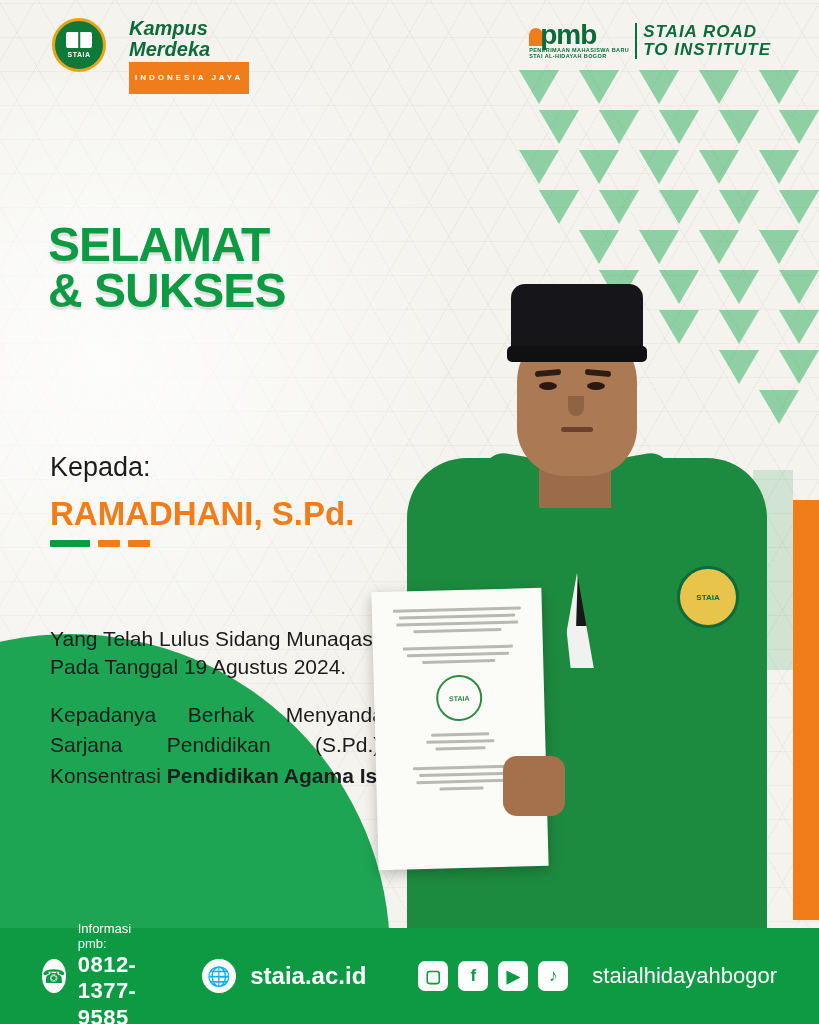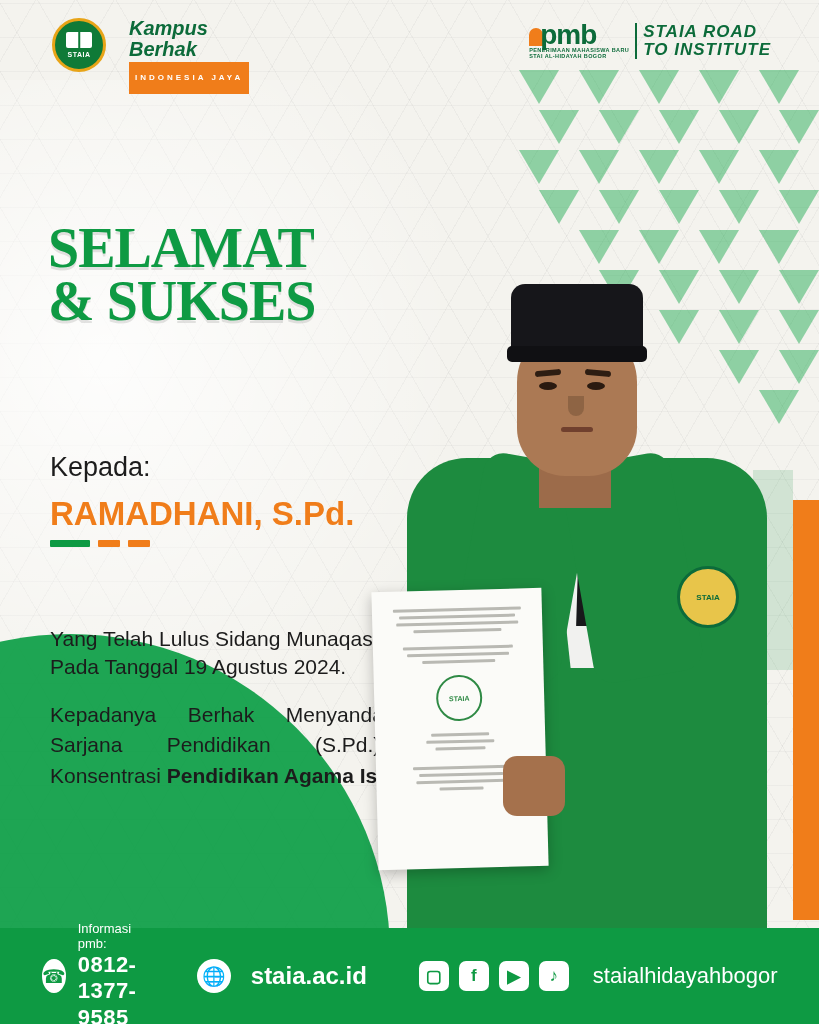--- a/index.html
+++ b/index.html
@@ -96,25 +96,24 @@
   .pmb-slogan div {
     font-size: 17px; font-weight: bold; font-style: italic; color: #0c6b3a;
     letter-spacing: 1px;
   }
 
   
   .headline {
     position: absolute; left: 48px; top: 222px;
     color: #0e9a43;
     font-weight: bold;
-    font-size: 56px;
+    font-size: 48px;
     line-height: .95;
     letter-spacing: -1px;
     text-shadow: 0 3px 0 rgba(0,0,0,0.10);
-    font-family: Liberation Serif, serif;
   }
   .headline .l2 { }
 
   .kepada {
     position: absolute; left: 50px; top: 452px;
     font-size: 27px; color: #1c1c1c;
   }
   .grad-name {
     position: absolute; left: 50px; top: 495px;
     font-size: 33px; font-weight: bold; color: #f07d1a;
@@ -329,21 +328,21 @@
 
   <div class="header">
 
     <div class="km-logo">
       <div class="km-seal">
         <span class="book"></span>
         <span class="seal-txt">STAIA</span>
       </div>
       <div class="km-word">
         <div class="l1">Kampus</div>
-        <div class="l2">Berhak</div>
+        <div class="l2">Merdeka</div>
         <div class="l3">INDONESIA JAYA</div>
       </div>
     </div>
 
     <div class="pmb-block">
       <div class="pmb-logo">
         <div class="pmb-top">
           <span class="pmb-dome"></span>
           <span class="pmb-txt">pmb</span>
         </div>
@@ -418,21 +417,21 @@
     <div class="f-item">
       <div class="circle-icon">☎</div>
       <div class="f-info">
         <div class="l1">Informasi pmb:</div>
         <div class="l2">0812-1377-9585</div>
       </div>
     </div>
 
     <div class="f-item" style="margin-left:50px">
       <div class="circle-icon">🌐</div>
-      <div class="f-web" style="margin-left:8px">staia.ac.id</div>
+      <div class="f-web" style="margin-left:2px">staia.ac.id</div>
     </div>
 
     <div class="f-social">
       <div class="sq-icon">▢</div>
       <div class="sq-icon">f</div>
       <div class="sq-icon">▶</div>
       <div class="sq-icon">♪</div>
       <div class="f-handle">staialhidayahbogor</div>
     </div>
   </div>

